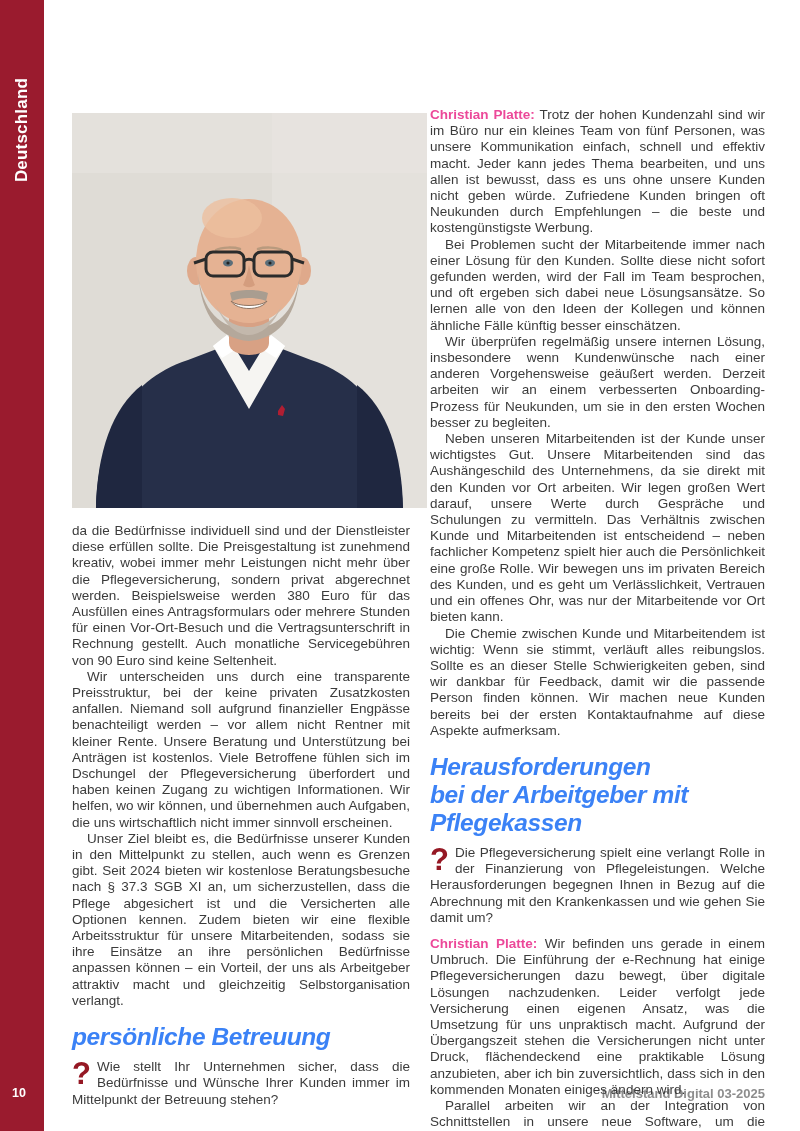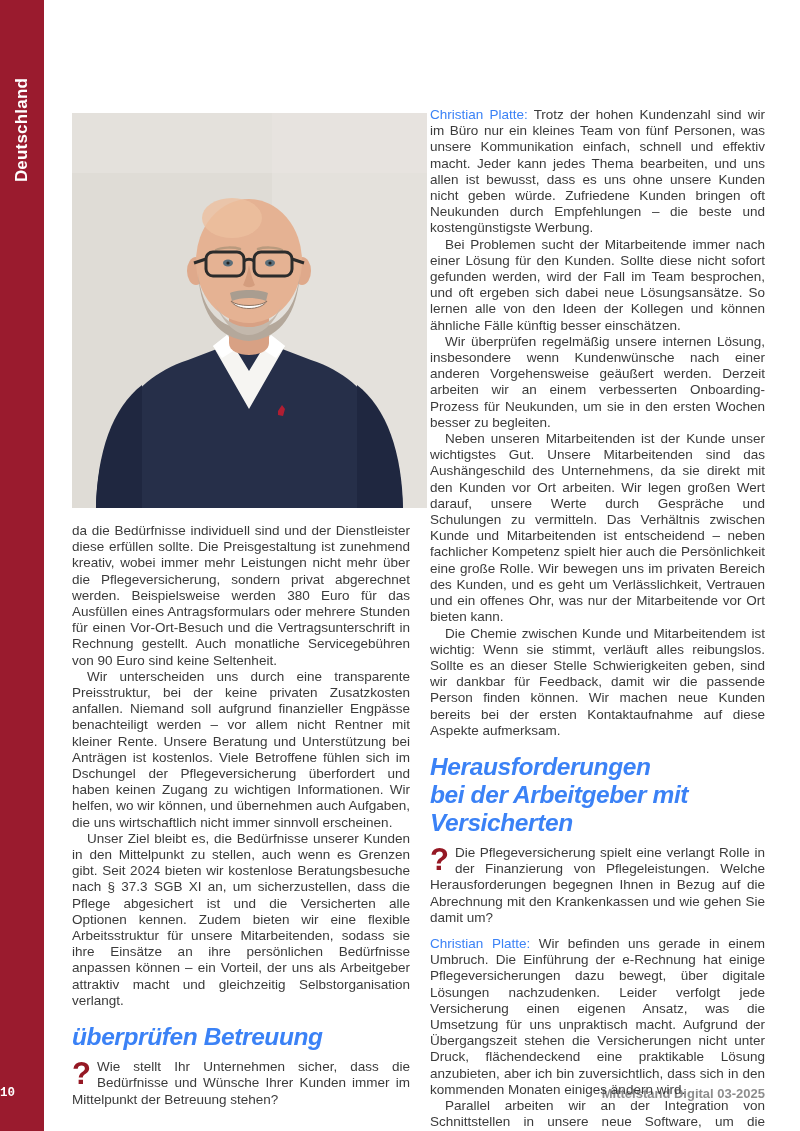--- a/index.html
+++ b/index.html
@@ -15,21 +15,21 @@
     background:#9A1B2E;
   }
   .section-label {
     position:absolute; left:22px; top:130px;
     transform:translate(-50%,-50%) rotate(-90deg);
     white-space:nowrap;
     color:#ffffff; font-weight:bold; font-size:17px; letter-spacing:0.2px;
   }
   .page-number {
     position:absolute; left:0; top:1086px; width:38px;
-    color:#ffffff; font-weight:bold; font-size:12.5px;font-family:Liberation Mono, monospace;
+    text-align:center; color:#ffffff; font-weight:bold; font-size:12.5px;
   }
 
   
   .footer-right {
     position:absolute; right:35px; top:1086px;
     color:#8D8D8D; font-weight:bold; font-size:13px;text-align:right;
   }
 
   
   .photo {
@@ -38,21 +38,21 @@
   }
   .photo svg { display:block; }
 
   
   .col { position:absolute; font-size:13.5px; line-height:16.2px; color:#3b3b3b; text-align:justify; }
   .col-left  { left:72px;  top:523px; width:338px; }
   .col-right { left:430px; top:107px; width:335px; }
   .col p { margin:0; }
   .col p.indent { text-indent:15px; }
 
-  .speaker { font-weight:normal; color:#3b82f6; }
+  .speaker { font-weight:bold; color:#ec4899; }
   .answer-start { margin-top:10px !important; }
 
   h2.article-heading {
     margin:14px 0 8px 0; color:#3b82f6;
     font-size:24.5px; line-height:28px;
     font-weight:bold; font-style:italic; letter-spacing:-0.4px;
   }
   h2.article-heading span { display:block; white-space:nowrap; }
 
   .question { margin-top:2px !important; }
@@ -122,21 +122,21 @@
       <path d="M206,298 l4,-6 l3,4 l-2,7 l-5,-1 Z" fill="#b01e32"></path>
     </svg>
   </figure>
 
   <div class="col col-left">
     <p>da die Bedürfnisse individuell sind und der Dienstleister diese erfüllen sollte. Die Preisgestaltung ist zunehmend kreativ, wobei immer mehr Leistungen nicht mehr über die Pflegeversicherung, sondern privat abgerechnet werden. Beispielsweise werden 380 Euro für das Ausfüllen eines Antragsformulars oder mehrere Stunden für einen Vor-Ort-Besuch und die Vertragsunterschrift in Rechnung gestellt. Auch monatliche Servicegebühren von 90 Euro sind keine Seltenheit.</p>
     <p class="indent">Wir unterscheiden uns durch eine transparente Preisstruktur, bei der keine privaten Zusatzkosten anfallen. Niemand soll aufgrund finanzieller Engpässe benachteiligt werden – vor allem nicht Rentner mit kleiner Rente. Unsere Beratung und Unterstützung bei Anträgen ist kostenlos. Viele Betroffene fühlen sich im Dschungel der Pflegeversicherung überfordert und haben keinen Zugang zu wichtigen Informationen. Wir helfen, wo wir können, und übernehmen auch Aufgaben, die uns wirtschaftlich nicht immer sinnvoll erscheinen.</p>
     <p class="indent">Unser Ziel bleibt es, die Bedürfnisse unserer Kunden in den Mittelpunkt zu stellen, auch wenn es Grenzen gibt. Seit 2024 bieten wir kostenlose Beratungsbesuche nach § 37.3 SGB XI an, um sicherzustellen, dass die Pflege abgesichert ist und die Versicherten alle Optionen kennen. Zudem bieten wir eine flexible Arbeitsstruktur für unsere Mitarbeitenden, sodass sie ihre Einsätze an ihre persönlichen Bedürfnisse anpassen können – ein Vorteil, der uns als Arbeitgeber attraktiv macht und gleichzeitig Selbstorganisation verlangt.</p>
 
     <h2 class="article-heading">
-      <span>überprüfen Betreuung</span>
+      <span>persönliche Betreuung</span>
     </h2>
 
     <p class="question">
       <span class="qmark">?</span>
       <span>Wie stellt Ihr Unternehmen sicher, dass die Bedürfnisse und Wünsche Ihrer Kunden immer im Mittelpunkt der Betreuung stehen?</span>
     </p>
   </div>
 
   <div class="col col-right">
     <p>
@@ -144,21 +144,21 @@
       <span>Trotz der hohen Kundenzahl sind wir im Büro nur ein kleines Team von fünf Personen, was unsere Kommunikation einfach, schnell und effektiv macht. Jeder kann jedes Thema bearbeiten, und uns allen ist bewusst, dass es uns ohne unsere Kunden nicht geben würde. Zufriedene Kunden bringen oft Neukunden durch Empfehlungen – die beste und kostengünstigste Werbung.</span>
     </p>
     <p class="indent">Bei Problemen sucht der Mitarbeitende immer nach einer Lösung für den Kunden. Sollte diese nicht sofort gefunden werden, wird der Fall im Team besprochen, und oft ergeben sich dabei neue Lösungsansätze. So lernen alle von den Ideen der Kollegen und können ähnliche Fälle künftig besser einschätzen.</p>
     <p class="indent">Wir überprüfen regelmäßig unsere internen Lösung, insbesondere wenn Kundenwünsche nach einer anderen Vorgehensweise geäußert werden. Derzeit arbeiten wir an einem verbesserten Onboarding-Prozess für Neukunden, um sie in den ersten Wochen besser zu begleiten.</p>
     <p class="indent">Neben unseren Mitarbeitenden ist der Kunde unser wichtigstes Gut. Unsere Mitarbeitenden sind das Aushängeschild des Unternehmens, da sie direkt mit den Kunden vor Ort arbeiten. Wir legen großen Wert darauf, unsere Werte durch Gespräche und Schulungen zu vermitteln. Das Verhältnis zwischen Kunde und Mitarbeitenden ist entscheidend – neben fachlicher Kompetenz spielt hier auch die Persönlichkeit eine große Rolle. Wir bewegen uns im privaten Bereich des Kunden, und es geht um Verlässlichkeit, Vertrauen und ein offenes Ohr, was nur der Mitarbeitende vor Ort bieten kann.</p>
     <p class="indent">Die Chemie zwischen Kunde und Mitarbeitendem ist wichtig: Wenn sie stimmt, verläuft alles reibungslos. Sollte es an dieser Stelle Schwierigkeiten geben, sind wir dankbar für Feedback, damit wir die passende Person finden können. Wir machen neue Kunden bereits bei der ersten Kontaktaufnahme auf diese Aspekte aufmerksam.</p>
 
     <h2 class="article-heading">
       <span>Herausforderungen</span>
       <span>bei der Arbeitgeber mit</span>
-      <span>Versicherten</span>
+      <span>Pflegekassen</span>
     </h2>
 
     <p class="question">
       <span class="qmark">?</span>
       <span>Die Pflegeversicherung spielt eine verlangt Rolle in der Finanzierung von Pflegeleistungen. Welche Herausforderungen begegnen Ihnen in Bezug auf die Abrechnung mit den Krankenkassen und wie gehen Sie damit um?</span>
     </p>
 
     <p class="answer-start">
       <span class="speaker">Christian Platte:</span>
       <span>Wir befinden uns gerade in einem Umbruch. Die Einführung der e-Rechnung hat einige Pflegeversicherungen dazu bewegt, über digitale Lösungen nachzudenken. Leider verfolgt jede Versicherung einen eigenen Ansatz, was die Umsetzung für uns unpraktisch macht. Aufgrund der Übergangszeit stehen die Versicherungen nicht unter Druck, flächendeckend eine praktikable Lösung anzubieten, aber ich bin zuversichtlich, dass sich in den kommenden Monaten einiges ändern wird.</span>

